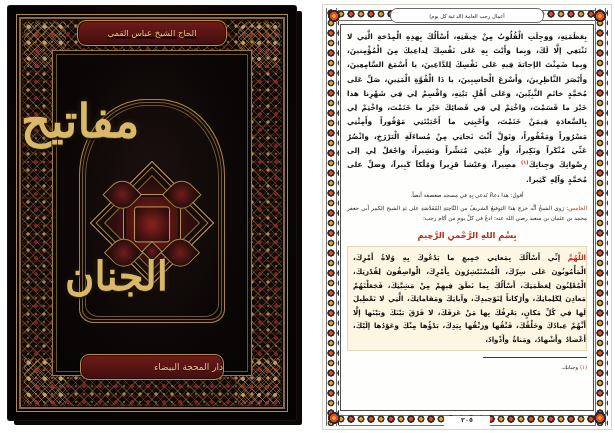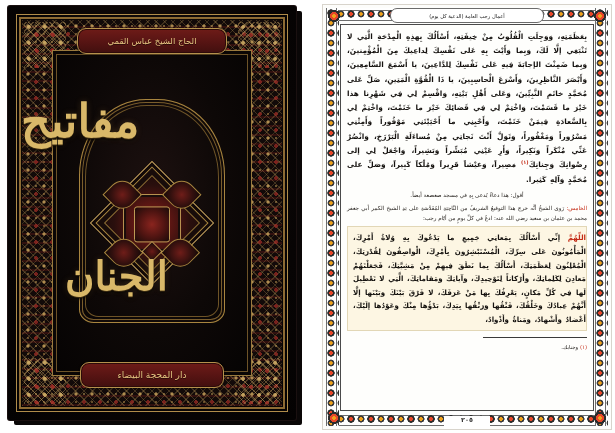--- a/index.html
+++ b/index.html
@@ -81,22 +81,22 @@
 
   
   .plaque{
     position:absolute;left:50%;transform:translateX(-50%);
     background:linear-gradient(180deg,#6e1b18 0%,#561413 55%,#410f0e 100%);
     border:1px solid #b5914c;
     border-radius:9px;
     box-shadow:inset 0 0 0 1px #2d0a09, 0 0 2px #000;
     display:flex;align-items:center;justify-content:center;
   }
-  .plaque-author{top:22px;width:148px;height:24px;}
-  .plaque-pub{bottom:32px;width:142px;height:24px;}
+  .plaque-author{top:14px;width:148px;height:24px;text-decoration:underline;}
+  .plaque-pub{bottom:40px;width:142px;height:24px;justify-content:flex-end;}
   .plaque span{
     color:#e6c682;
     font-size:8.5px;line-height:1;
     letter-spacing:.2px;
     text-shadow:0 1px 0 #2a0908;
     white-space:nowrap;
     direction:rtl;
   }
   .plaque-pub span{font-size:9px;}
 
@@ -335,20 +335,21 @@
       </div>
 
       <div class="text-area">
 
         <p class="body-ar"><span>بِعَظَمَتِهِ، وَوَجِلَتِ الْقُلُوبُ مِنْ خِيفَتِهِ، أَسْأَلُكَ بِهذِهِ الْمِدْحَةِ الَّتِي لا تَنْبَغِي إلَّا لَكَ، وَبِما وَأَيْتَ بِهِ عَلى نَفْسِكَ لِداعِيكَ مِنَ الْمُؤْمِنينَ، وَبِما ضَمِنْتَ الإجابَةَ فِيهِ عَلى نَفْسِكَ لِلدَّاعِينَ، يا أَسْمَعَ السَّامِعِينَ، وَأَبْصَرَ النَّاظِرِينَ، وَأَسْرَعَ الْحاسِبِينَ، يا ذَا الْقُوَّةِ الْمَتِينِ، صَلِّ عَلى مُحَمَّدٍ خاتَمِ النَّبِيِّينَ، وَعَلى أَهْلِ بَيْتِهِ، وَاقْسِمْ لِي فِي شَهْرِنا هذا خَيْرَ ما قَسَمْتَ، وَاخْتِمْ لِي فِي قَضائِكَ خَيْرَ ما خَتَمْتَ، وَاخْتِمْ لِي بِالسَّعادَةِ فِيمَنْ خَتَمْتَ، وَأَحْيِنِي ما أَحْيَيْتَنِي مَوْفُوراً وَأَمِتْنِي مَسْرُوراً وَمَغْفُوراً، وَتَوَلَّ أَنْتَ نَجاتِي مِنْ مُساءَلَةِ الْبَرْزَخِ، وَانْصُرْ عَنِّي مُنْكَراً وَنَكِيراً، وَأَرِ عَيْنِي مُبَشِّراً وَبَشِيراً، وَاجْعَلْ لِي إلى رِضْوانِكَ وَجِنانِكَ</span><span class="sup">(١)</span><span> مَصِيراً، وَعَيْشاً قَرِيراً وَمُلْكاً كَبِيراً، وَصَلِّ عَلى مُحَمَّدٍ وَآلِهِ كَثِيرا.</span></p>
 
         <p class="note-ar center">أقول: هذا دعاءٌ يُدعى بِهِ في مسجد صعصعة أيضاً.</p>
 
         <p class="note-ar"><span class="red">الخامس:</span><span> رَوى الشيخُ أنَّه خرجَ هذا التوقيعُ الشريفُ من النّاحِيَةِ المُقَدَّسَةِ على يَدِ الشيخ الكبير أبي جعفر محمد بن عثمان بن سعيد رضي الله عنه: ادعُ في كلِّ يومٍ من أيّام رجب:</span></p>
 
+        <p class="basmala">بِسْمِ اللهِ الرَّحْمنِ الرَّحِيمِ</p>
 
         <div class="hl-box">
           <p class="body-ar"><span class="red">اللّهُمَّ</span><span> إنِّي أَسْأَلُكَ بِمَعانِي جَمِيعِ ما يَدْعُوكَ بِهِ وُلاةُ أَمْرِكَ، الْمَأْمُونُونَ عَلى سِرِّكَ، الْمُسْتَبْشِرُونَ بِأَمْرِكَ، الْواصِفُونَ لِقُدْرَتِكَ، الْمُعْلِنُونَ لِعَظَمَتِكَ، أَسْأَلُكَ بِما نَطَقَ فِيهِمْ مِنْ مَشِيَّتِكَ، فَجَعَلْتَهُمْ مَعادِنَ لِكَلِماتِكَ، وَأَرْكاناً لِتَوْحِيدِكَ، وَآياتِكَ وَمَقاماتِكَ، الَّتِي لا تَعْطِيلَ لَها فِي كُلِّ مَكانٍ، يَعْرِفُكَ بِها مَنْ عَرَفَكَ، لا فَرْقَ بَيْنَكَ وَبَيْنَها إلَّا أَنَّهُمْ عِبادُكَ وَخَلْقُكَ، فَتْقُها وَرَتْقُها بِيَدِكَ، بَدْؤُها مِنْكَ وَعَوْدُها إلَيْكَ، أَعْضادٌ وَأَشْهادٌ، وَمَناةٌ وَأَذْوادٌ،</span></p>
         </div>
 
         <div class="footnote-rule"></div>
         <p class="footnote"><span class="fn-num">(١)</span> <span>وجنابك.</span></p>
 
       </div>
 

